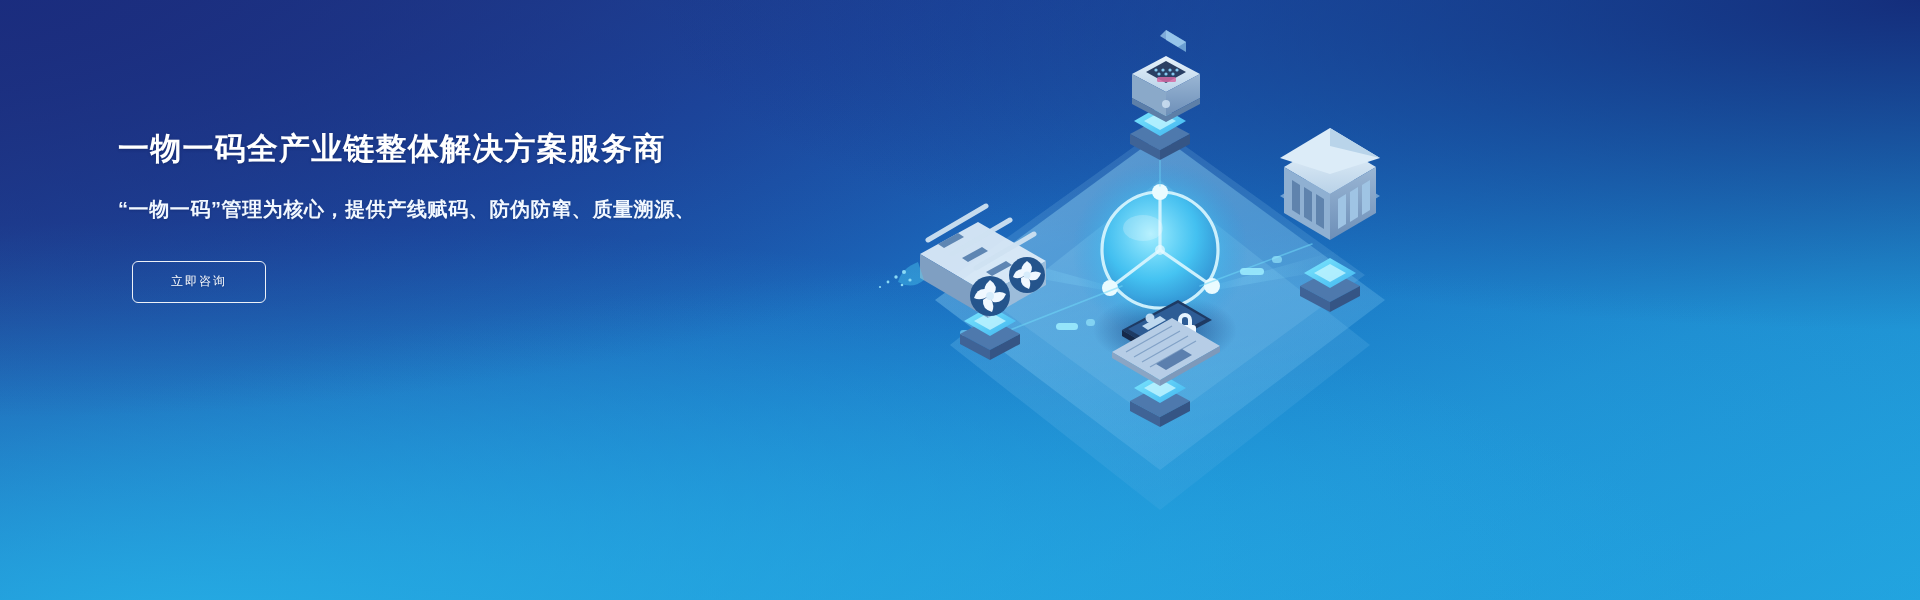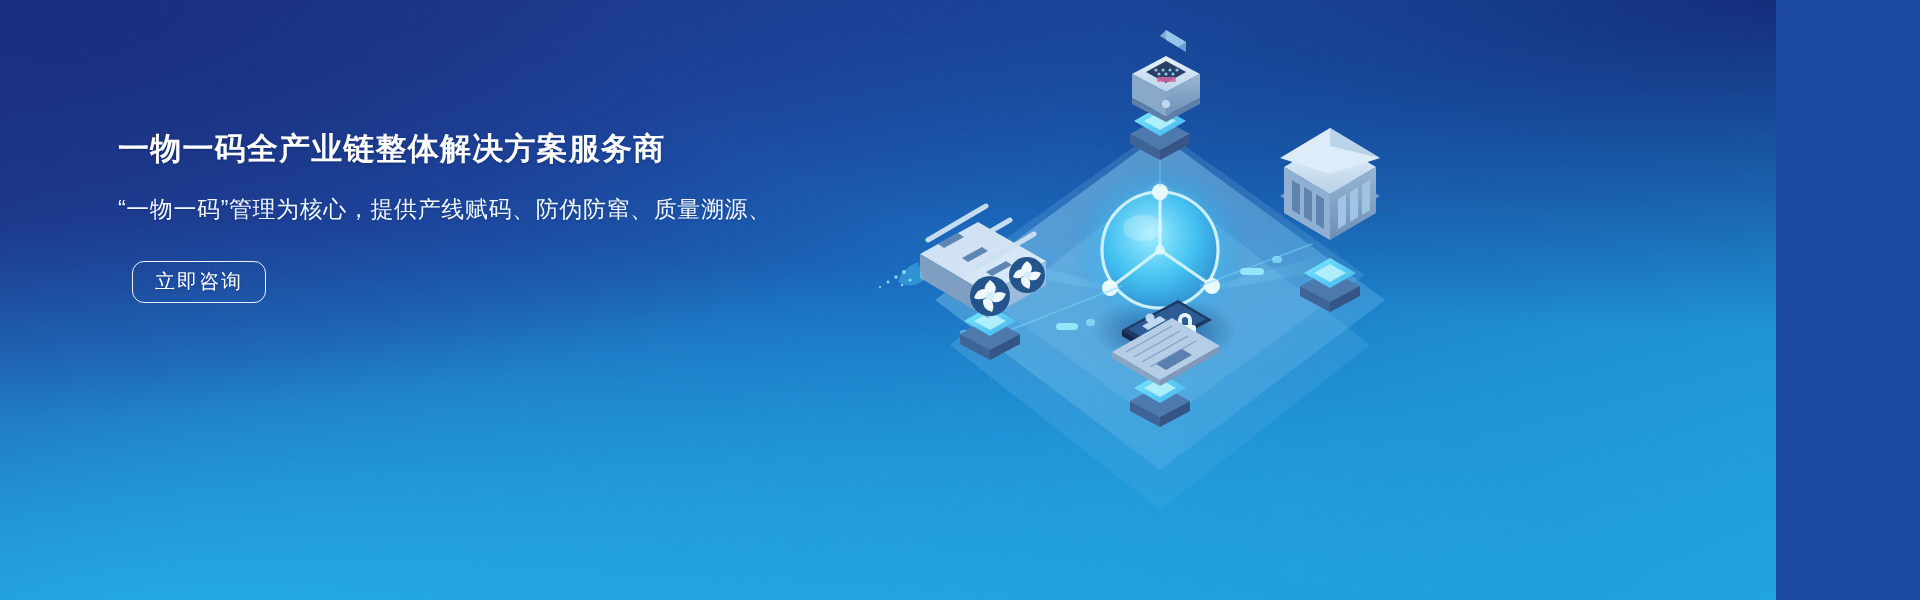--- a/index.html
+++ b/index.html
@@ -5,21 +5,21 @@
   * { margin:0; padding:0; box-sizing:border-box; }
   html,body { width:1920px; height:600px; overflow:hidden; }
   body {
     font-family:"Liberation Sans","DejaVu Sans",sans-serif;
     background:#1b49a3;
   }
 
   
   #banner {
     position:relative;
-    width:1776px; height:600px;
+    width:1920px; height:600px;
     overflow:hidden;
     background:
       radial-gradient(120% 100% at 100% 0%,   rgba(20,42,120,.95) 0%, rgba(20,42,120,0) 55%),
       radial-gradient(110% 120% at 0% 0%,     rgba(26,44,126,.95) 0%, rgba(26,44,126,0) 58%),
       radial-gradient(130% 110% at 10% 105%,  rgba(38,176,230,.92) 0%, rgba(38,176,230,0) 62%),
       radial-gradient(120% 110% at 60% 110%,  rgba(33,158,222,.80) 0%, rgba(33,158,222,0) 60%),
       linear-gradient(158deg, #22357f 0%, #1d50a8 28%, #1a6ec0 52%, #1f8fd2 74%, #22a7e0 100%);
   }
 
   
@@ -29,39 +29,40 @@
   }
   #headline {
     font-size:31px;
     font-weight:bold;
     letter-spacing:1.2px;
     line-height:1.25;
     white-space:nowrap;
     text-shadow:0 1px 3px rgba(8,24,70,.35);
   }
   .sub-line {
-    font-size:23px;
+    font-size:20px;
     line-height:32px;
     letter-spacing:.6px;
     color:#f2f8ff;
     margin-top:0;
     white-space:nowrap;
     text-shadow:0 1px 2px rgba(8,24,70,.25);
+    font-weight:bold;
   }
   #sub-block { margin-top:24px; }
 
   #cta {
     display:inline-flex;
     align-items:center; justify-content:center;
     width:134px; height:42px;
     margin-top:36px; margin-left:14px;
     border:1px solid rgba(255,255,255,.92);
-    border-radius:12px;
+    border-radius:6px;
     color:#fff;
-    font-size:20px;
+    font-size:12px;
     letter-spacing:2px;
     background:transparent;
     cursor:pointer;
     text-shadow:0 1px 2px rgba(8,24,70,.25);
   }
 
   
   #art {
     position:absolute;
     left:860px; top:0;

